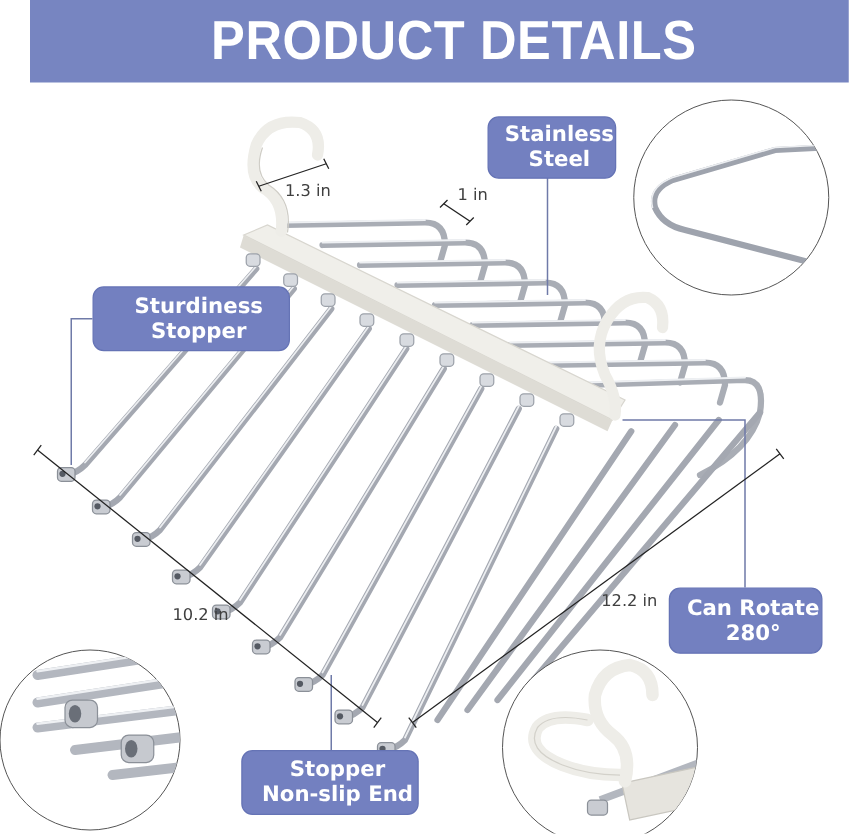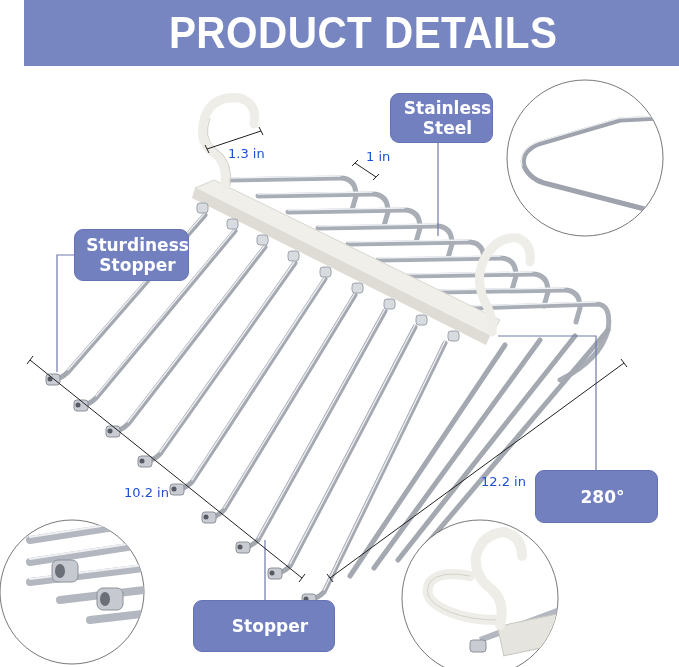--- a/index.html
+++ b/index.html
@@ -9,21 +9,21 @@
             display: flex; align-items: center; justify-content: center; margin-left: 24px; }
   .header-title { color: #ffffff; font-family: "Liberation Sans", sans-serif; font-weight: bold;
                   font-size: 44px; letter-spacing: 0.5px; transform: scaleX(0.92); }
   .canvas { position: absolute; left: 0; top: 0; width: 679px; height: 667px; }
   .label { position: absolute; background: #7380c0; color: #ffffff; border-radius: 9px;
            border: 1px solid #6573b5;
            font-family: "DejaVu Sans", sans-serif; font-weight: bold; font-size: 17px;
            line-height: 20px; text-align: center; display: flex; flex-direction: column;
            justify-content: center; align-items: center; box-sizing: border-box; padding-left: 12px; }
   .label span { display: block; }
-  .dim { position: absolute; font-family: "DejaVu Sans", sans-serif; font-size: 13px; color: #1d4ed8; }
+  .dim { position: absolute; font-family: "DejaVu Sans", sans-serif; font-size: 13px; color: #404040; }
 </style>
 </head>
 <body>
 
 <div class="header">
   <div class="header-title">PRODUCT DETAILS</div>
 </div>
 
 <svg class="canvas" viewBox="0 0 679 667" xmlns="http://www.w3.org/2000/svg">
   <defs>
@@ -210,29 +210,31 @@
       <path d="M500 625 Q506 600 490 588 Q474 576 476 556 Q482 534 504 532 Q522 536 522 556" fill="none" stroke="#eeede8" stroke-width="10" stroke-linecap="round"></path>
       <path d="M496 620 Q470 620 450 612 Q420 600 430 582 Q440 570 470 576" fill="none" stroke="#eeede8" stroke-width="10" stroke-linecap="round"></path>
       <path d="M496 620 Q470 620 450 612 Q420 600 430 582 Q440 570 470 576" fill="none" stroke="#d3d1ca" stroke-width="1"></path>
       <rect x="470" y="640" width="16" height="12" rx="3" fill="#c9ccd2" stroke="#8b9098"></rect>
     </g>
   </g>
 </svg>
 
 <div class="dim" style="left:228px; top:146px;">1.3 in</div>
 <div class="dim" style="left:366px; top:149px;text-align:right;">1 in</div>
-<div class="dim" style="left:124px; top:485px;">10.2 in</div>
+<div class="dim" style="left:138px; top:485px;">10.2 in</div>
 <div class="dim" style="left:481px; top:474px;">12.2 in</div>
 
 <div class="label" style="left:390px; top:93px; width:103px; height:50px;">
   <span>Stainless</span>
   <span>Steel</span>
 </div>
-<div class="label" style="left:74px; top:229px; width:115px; height:52px;">
+<div class="label" style="left:74px; top:229px; width:158px; height:52px;">
   <span>Sturdiness</span>
   <span>Stopper</span>
 </div>
 <div class="label" style="left:535px; top:470px; width:123px; height:53px;">
+  <span>Can Rotate</span>
   <span>280°</span>
 </div>
 <div class="label" style="left:193px; top:600px; width:142px; height:52px;">
   <span>Stopper</span>
+  <span>Non-slip End</span>
 </div>
 
 </body></html>

